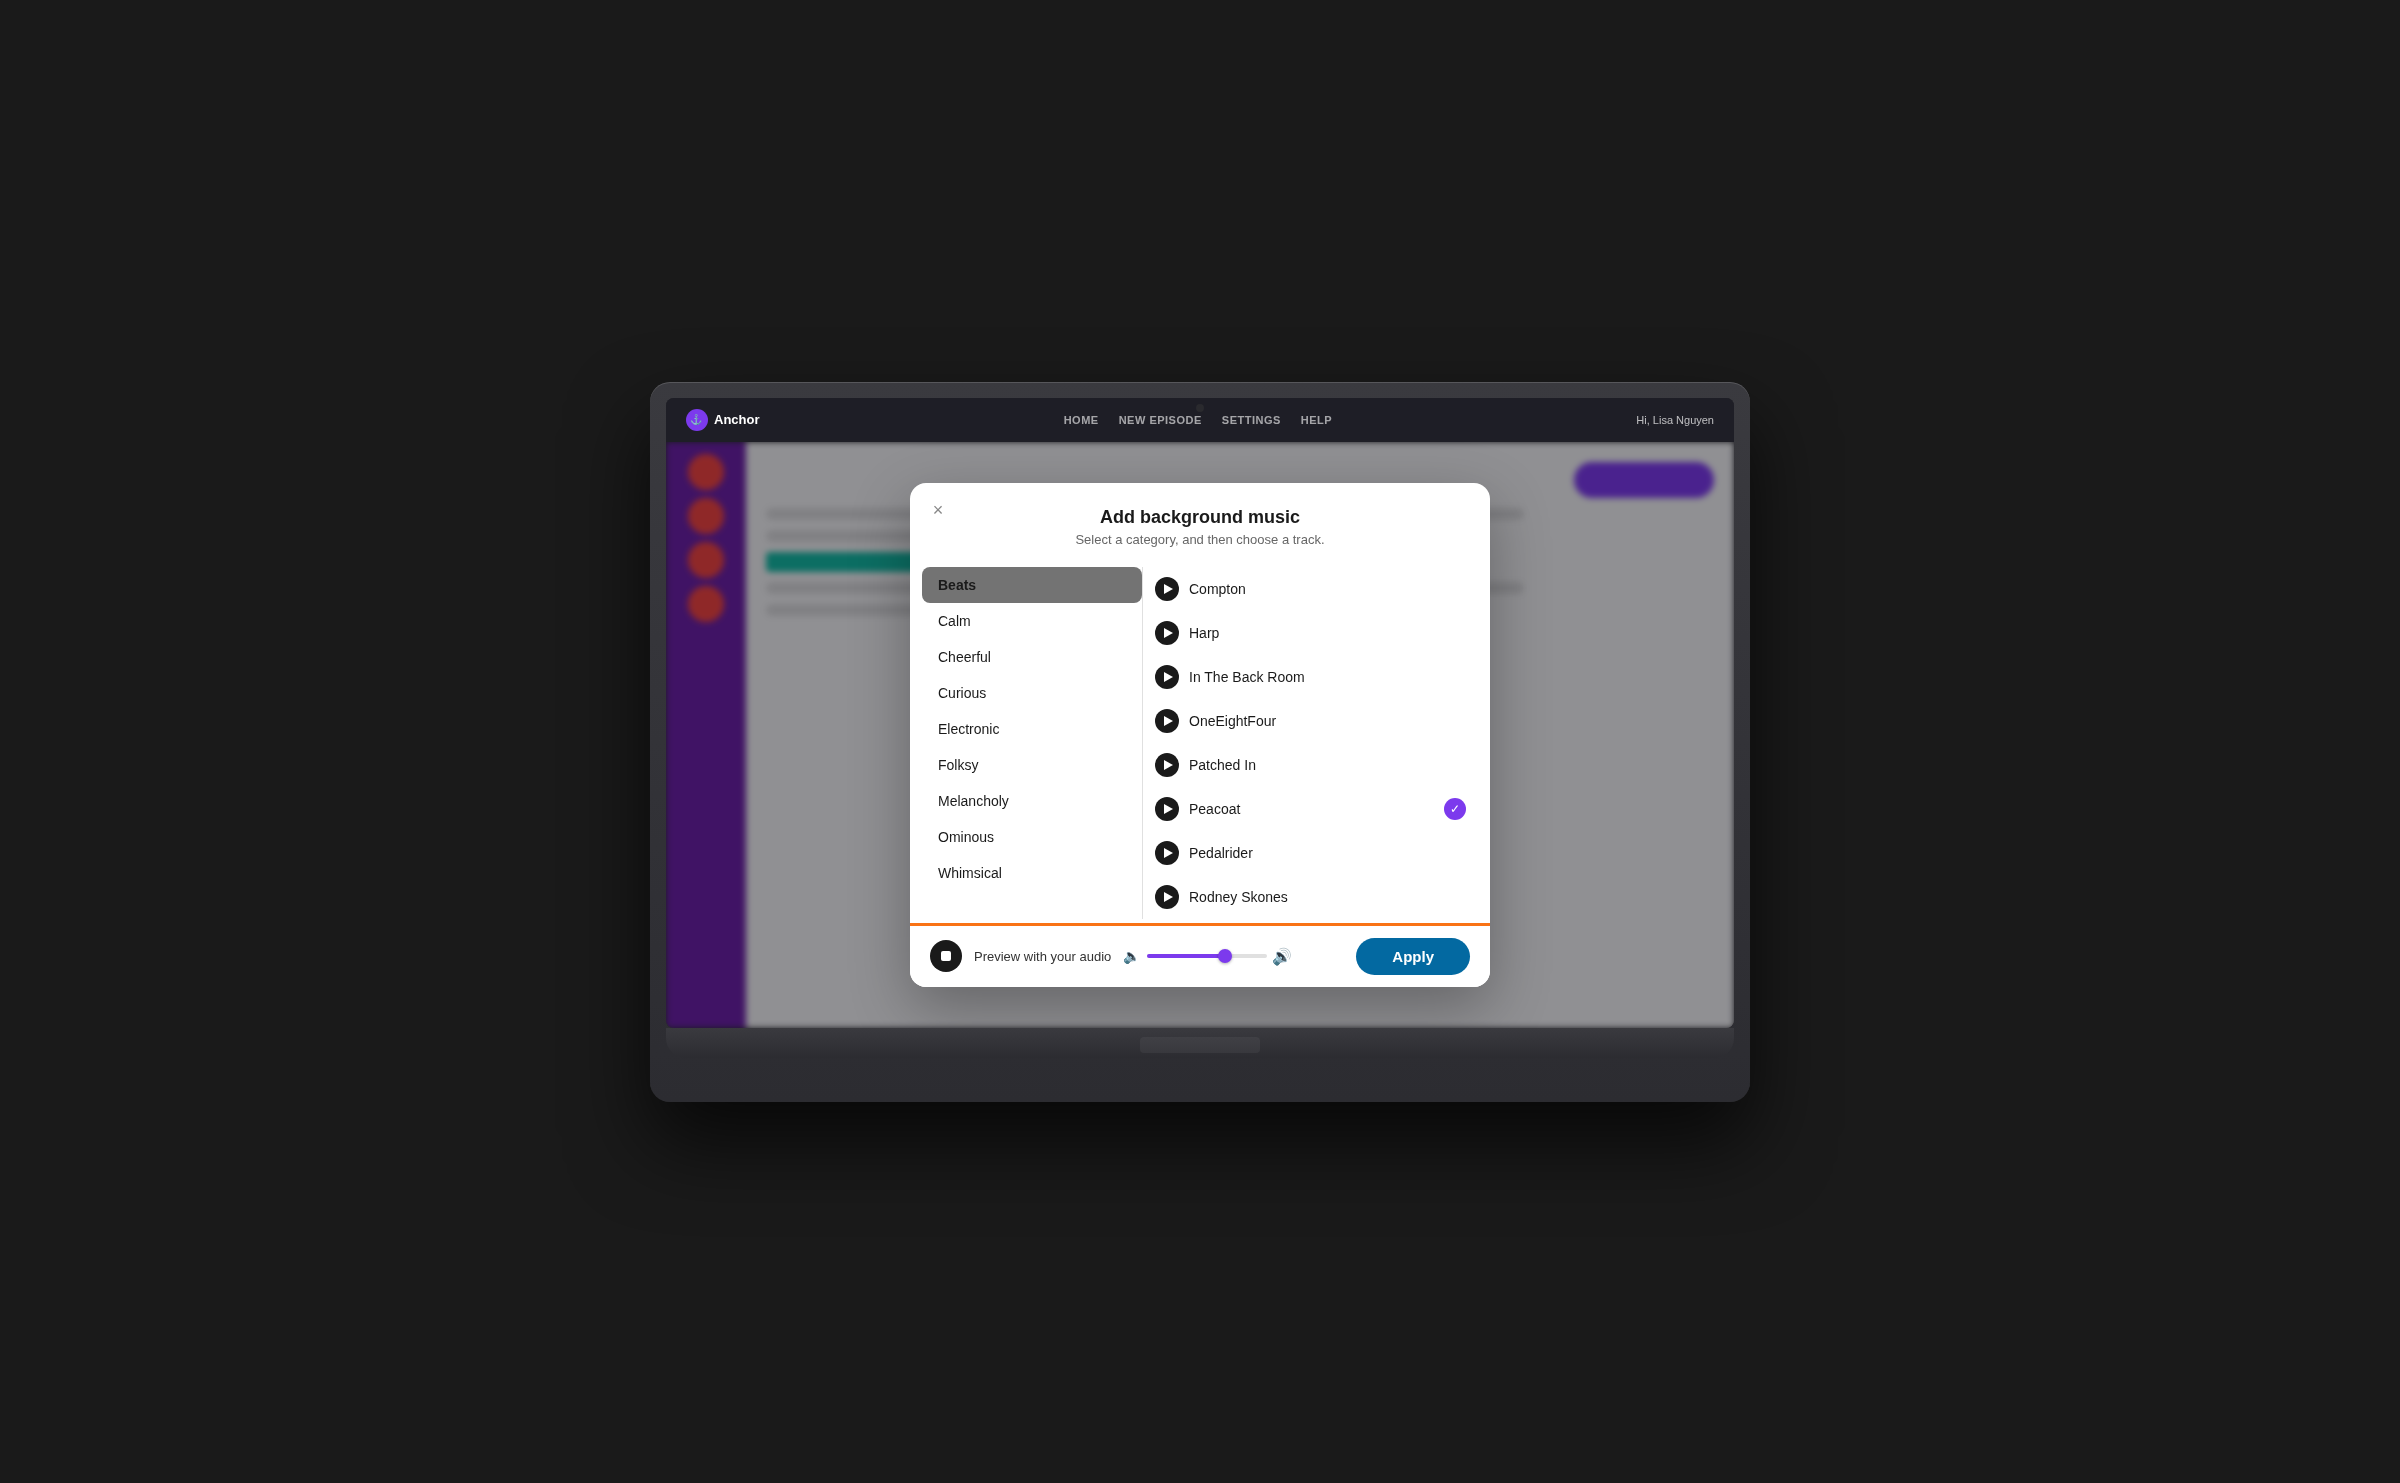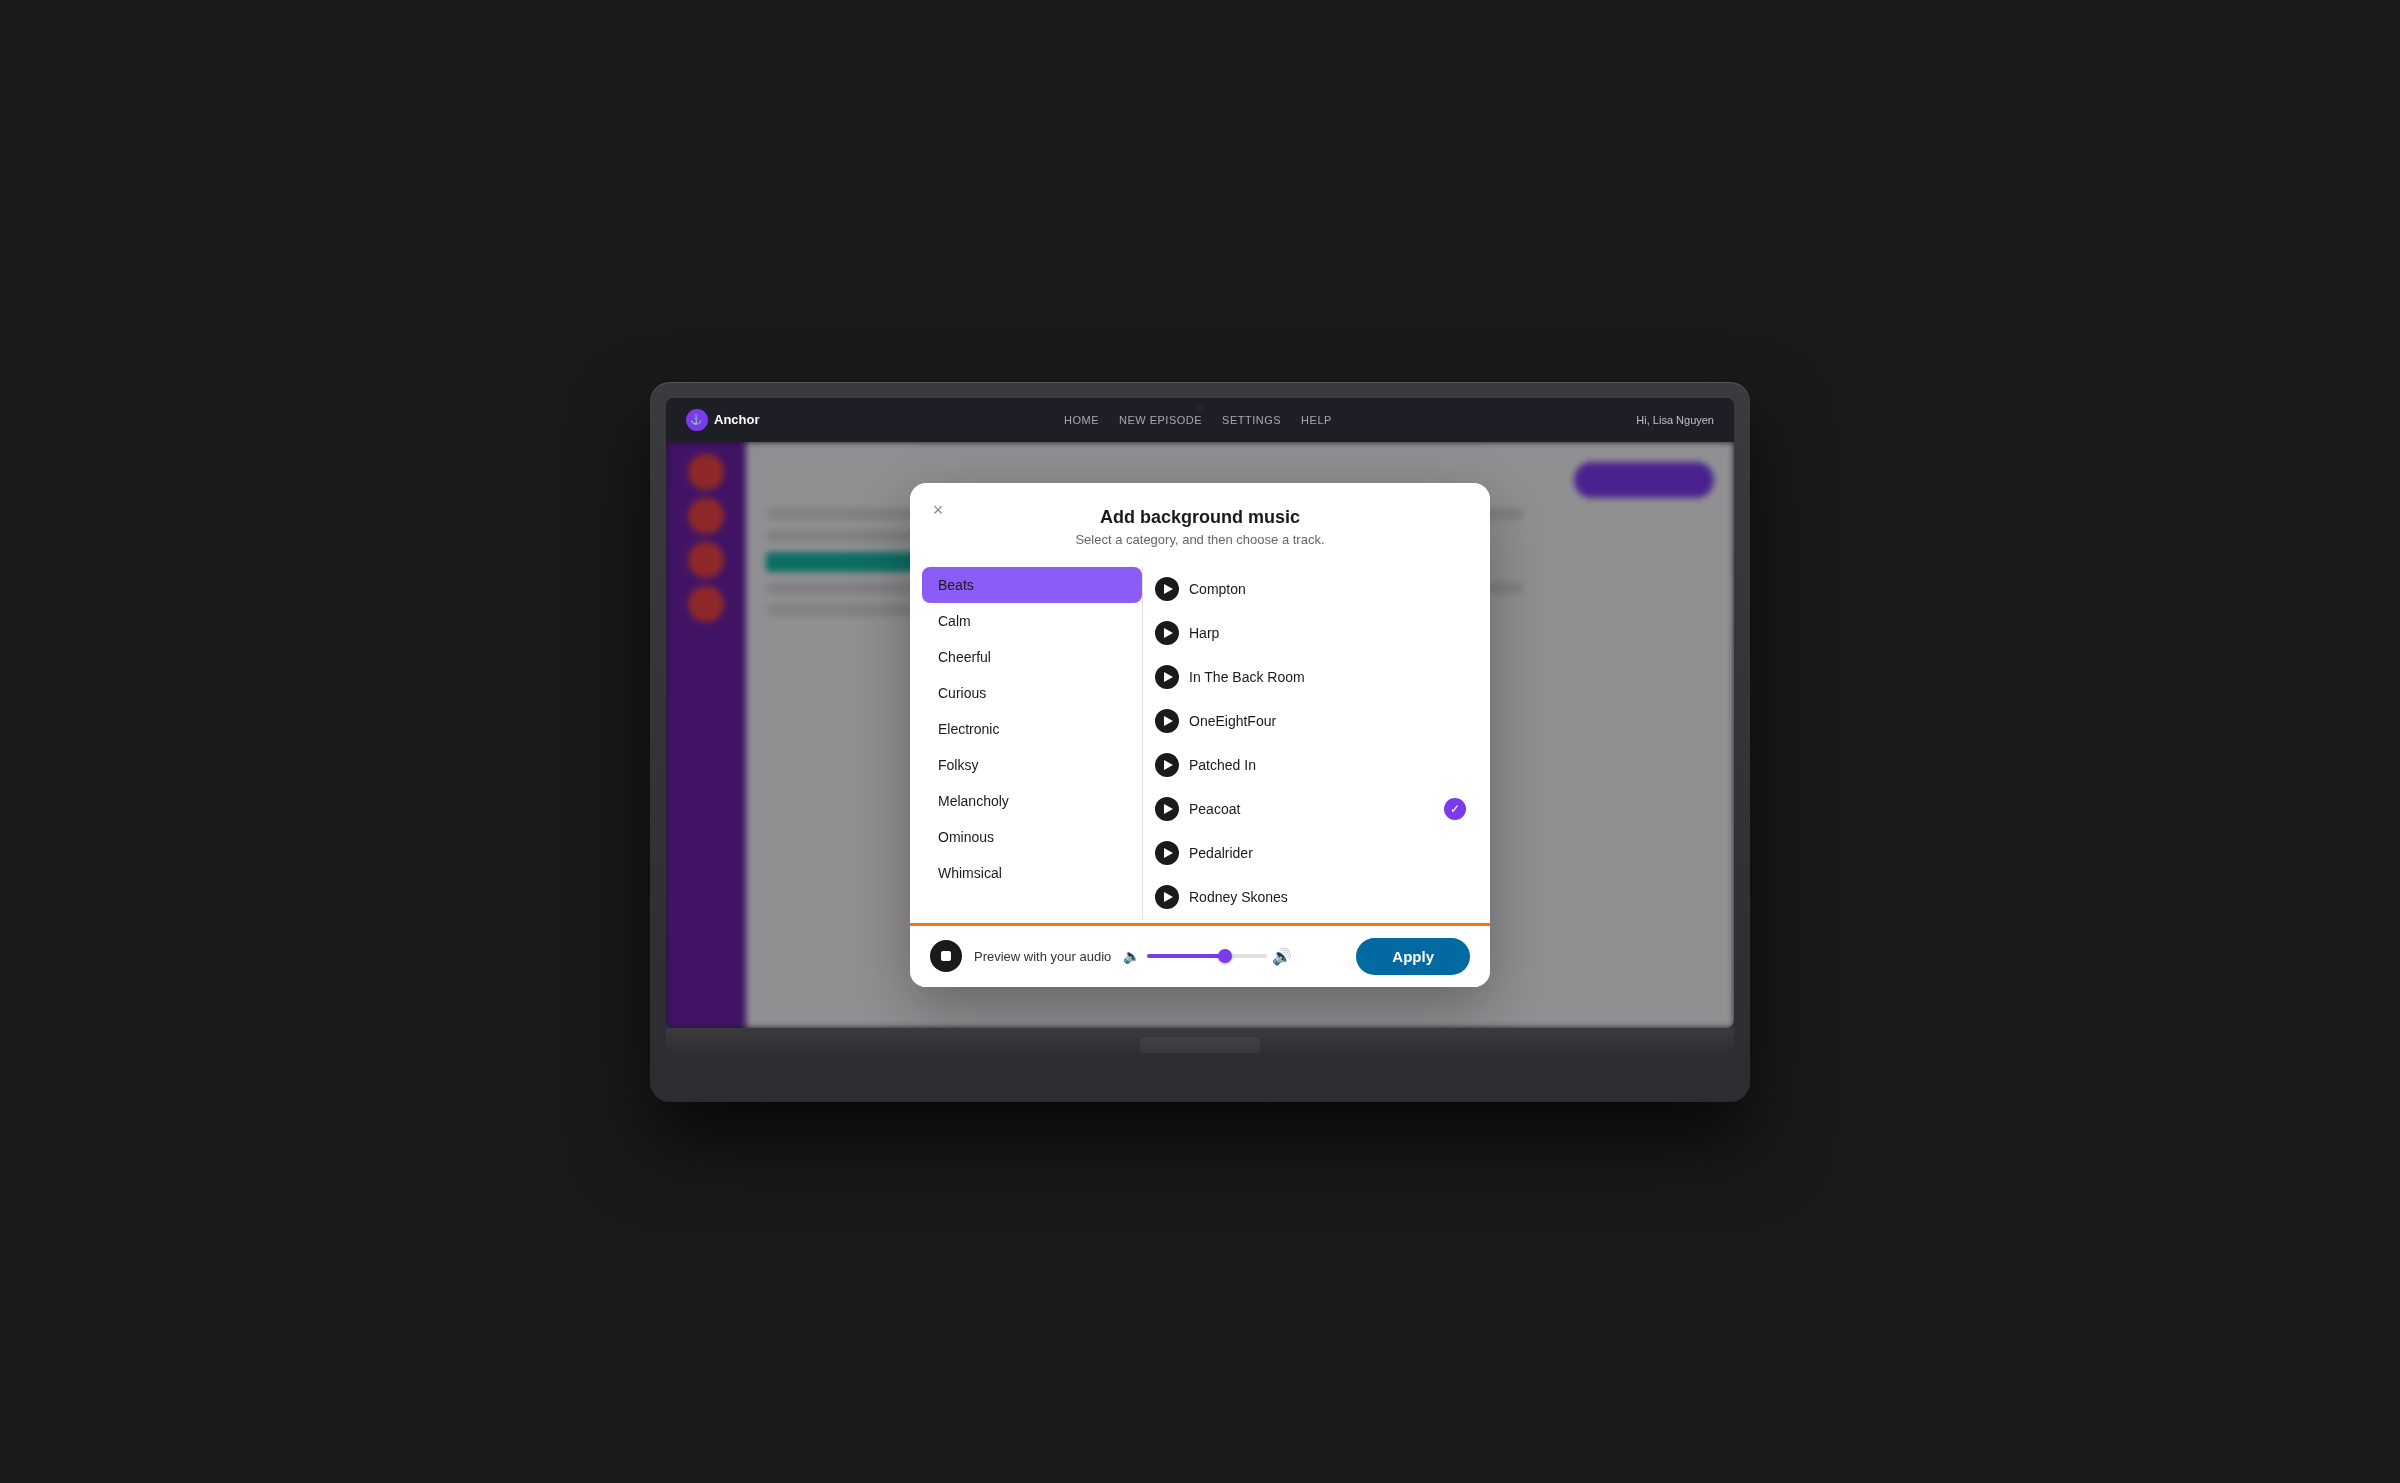--- a/index.html
+++ b/index.html
@@ -110,21 +110,21 @@
     .app-nav {
       display: flex;
       gap: 20px;
       margin-left: auto;
       margin-right: auto;
     }
 
     .nav-item {
       color: rgba(255,255,255,0.6);
       font-size: 11px;
-      font-weight: 400;
+      font-weight: 700;
       text-transform: uppercase;
       letter-spacing: 0.5px;
     }
 
     .app-user {
       color: rgba(255,255,255,0.7);
       font-size: 11px;
       display: flex;
       align-items: center;
       gap: 6px;
@@ -276,22 +276,22 @@
     .category-item {
       padding: 10px 16px;
       font-size: 14px;
       color: #1a1a1a;
       cursor: pointer;
       border-radius: 8px;
       font-weight: 400;
     }
 
     .category-item.active {
-      background: #8b5cf6;
-      font-weight: 400;
+      background: #737373;
+      font-weight: 700;
       color: #1a1a1a;
     }
 
     
     .track-list-container {
       flex: 1;
       overflow: hidden;
       position: relative;
       display: flex;
     }

